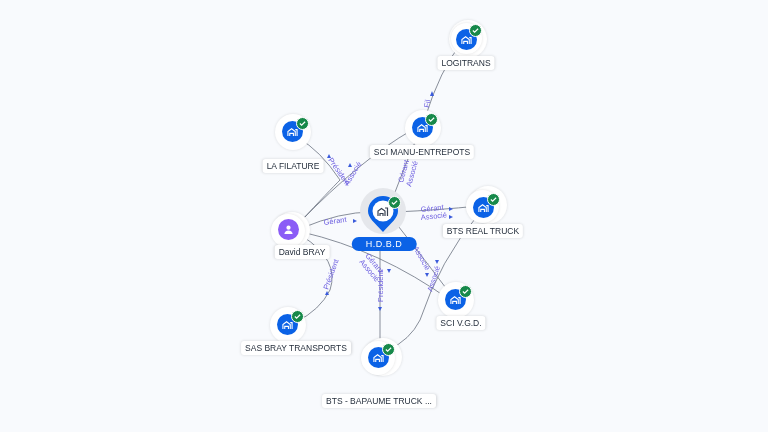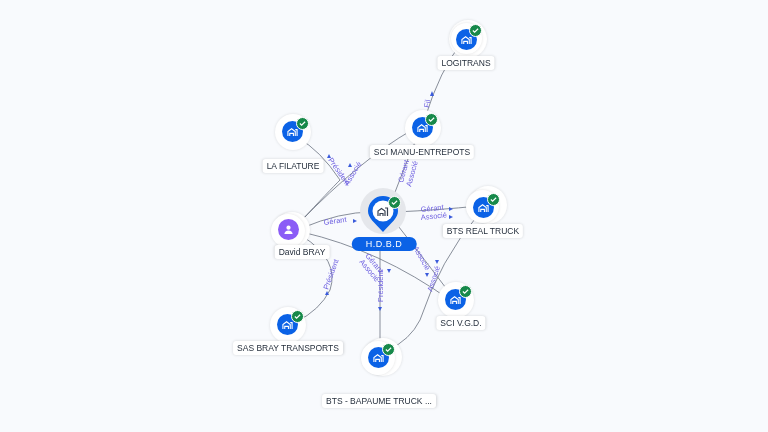--- a/index.html
+++ b/index.html
@@ -156,21 +156,21 @@
   <div class="circle" style="left:277px;top:314px;width:21px;height:21px;">
     <svg width="11" height="11" viewBox="0 0 12 12">
         <path d="M1 11V6l4-3 4 3v5M3 11V8h4v3M9 4h2v7" fill="none" stroke="#fff" stroke-width="1.2"></path>
       </svg>
   </div>
   <div class="check" style="left:291px;top:310px;">
       <svg width="7" height="7" viewBox="0 0 8 8">
         <path d="M1 4l2 2 4-4" fill="none" stroke="#fff" stroke-width="1.3"></path>
       </svg>
     </div>
-  <div class="label" style="left:288px;top:341px;">SAS BRAY TRANSPORTS</div>
+  <div class="label" style="left:296px;top:341px;">SAS BRAY TRANSPORTS</div>
 </div>
 
 <div class="node" style="left:0;top:0;">
   <div class="halo" style="left:364px;top:338px;width:38px;height:38px;"></div>
   <div class="halo" style="left:361px;top:341px;width:34px;height:34px;"></div>
   <div class="circle" style="left:368px;top:347px;width:21px;height:21px;">
     <svg width="11" height="11" viewBox="0 0 12 12">
         <path d="M1 11V6l4-3 4 3v5M3 11V8h4v3M9 4h2v7" fill="none" stroke="#fff" stroke-width="1.2"></path>
       </svg>
   </div>

